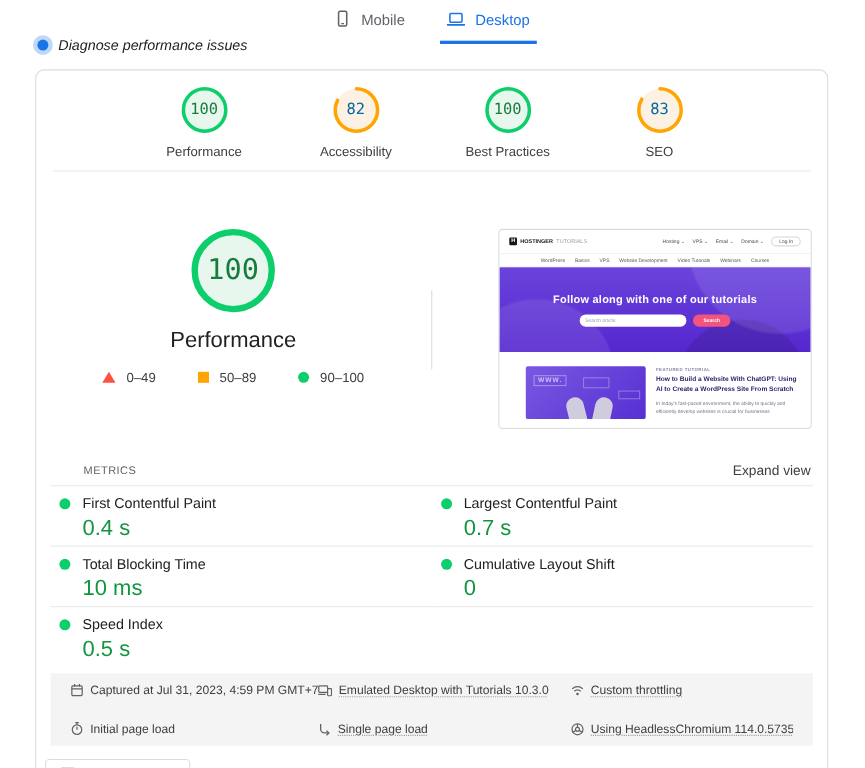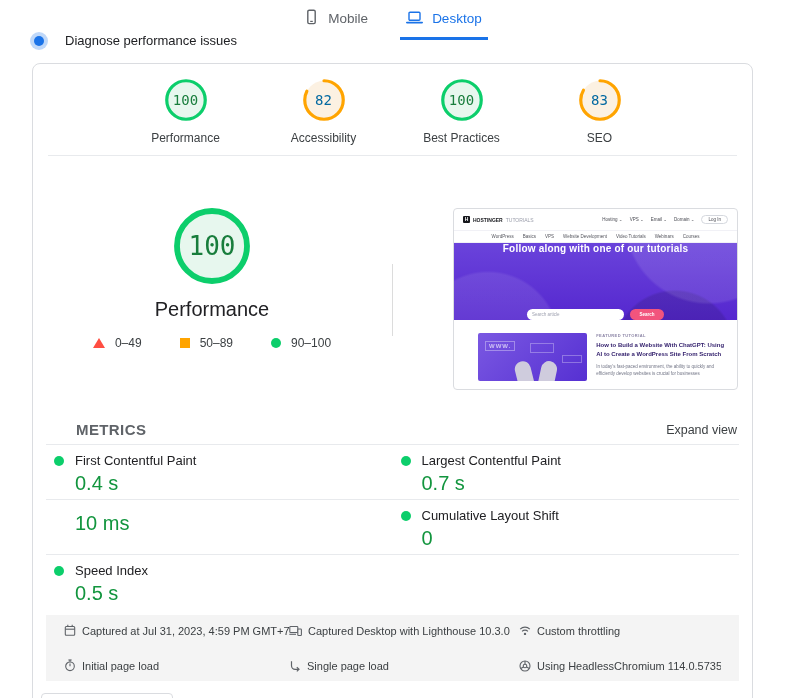--- a/index.html
+++ b/index.html
@@ -7,21 +7,21 @@
     font-family:"Liberation Sans","DejaVu Sans",sans-serif; color:#212124; }
   body { position:relative; }
 
   
   .tabs-bar { position:absolute; top:0; left:0; width:100%; display:flex; justify-content:center; gap:26px; }
   .tab { display:flex; align-items:center; gap:9px; font-size:13.5px; color:#5f6368;
          padding:9px 6px 9px; cursor:pointer; border-bottom:3px solid transparent; }
   .tab.active { color:#1a73e8; border-bottom-color:#1a73e8; }
 
   
-  .diagnose { position:absolute; top:33px; left:31px; display:flex; align-items:center; gap:21px; }
+  .diagnose { position:absolute; top:33px; left:31px; display:flex; align-items:center; gap:9px;font-style:italic; }
   .radio-dot { width:10px; height:10px; border-radius:50%; background:#1a73e8;
                box-shadow:0 0 0 4px rgba(26,115,232,.28); margin-left:3px; }
   .diagnose-label { font-size:13px; color:#202124; }
 
   
   .card { position:absolute; top:63px; left:32px; width:721px; height:660px;
           border:1px solid #dadce0; border-radius:8px; background:#fff; overflow:hidden; }
 
   
   .scores-row { display:flex; justify-content:center; gap:46px; padding:14px 0 10px; }
@@ -60,21 +60,21 @@
            border:1px solid #dadce0; border-radius:4px; background:#fff; overflow:hidden; cursor:pointer; }
   .t-header { height:21px; display:flex; align-items:center; justify-content:space-between; padding:0 9px; }
   .t-logo { display:flex; align-items:center; gap:3px; font-size:5px; font-weight:bold; color:#16171c; }
   .t-logomark { width:7px; height:7px; background:#16171c; color:#fff; font-size:5px; line-height:7px;
                 text-align:center; border-radius:1px; }
   .t-brand-suffix { color:#9b9eab; font-weight:normal; }
   .t-topnav { display:flex; align-items:center; gap:7px; font-size:4.5px; color:#494a52; }
   .t-login { border:1px solid #d5d8de; border-radius:6px; padding:1px 6px; }
   .t-subnav { height:13px; display:flex; align-items:center; justify-content:center; gap:9px;
               font-size:4.5px; color:#55565e; border-top:1px solid #f1f1f6; border-bottom:1px solid #f1f1f6; }
-  .t-hero { height:77px; display:flex; flex-direction:column; align-items:center; justify-content:space-between; gap:8px;
+  .t-hero { height:77px; display:flex; flex-direction:column; align-items:center; justify-content:center; gap:8px;
             background:
               radial-gradient(circle at 12% 130%, rgba(255,255,255,.09) 0 26%, transparent 27%),
               radial-gradient(circle at 90% -30%, rgba(255,255,255,.10) 0 30%, transparent 31%),
               radial-gradient(circle at 78% 140%, rgba(0,0,0,.12) 0 24%, transparent 25%),
               linear-gradient(180deg,#6a43db,#5527cf); }
   .t-hero-title { color:#fff; font-weight:bold; font-size:10px; letter-spacing:.2px; }
   .t-search-row { display:flex; align-items:center; gap:6px; }
   .t-search { width:97px; height:11px; background:#fff; border-radius:6px; display:flex; align-items:center;
               padding:0 5px; font-size:4.5px; color:#a0a3b1; }
   .t-search-btn { width:34px; height:11px; background:#f2547d; border-radius:6px; color:#fff; font-size:4.5px;
@@ -89,21 +89,21 @@
   .t-hand.l { left:38px; transform:rotate(-14deg); }
   .t-hand.r { left:62px; transform:rotate(12deg); }
   .t-ftext { width:134px; }
   .t-eyebrow { font-size:4px; letter-spacing:.4px; color:#8c85a6; font-weight:bold; }
   .t-ftitle { font-size:6px; font-weight:bold; color:#2f1c6a; line-height:1.55; margin-top:3px; }
   .t-fbody { font-size:4.5px; color:#727586; line-height:1.6; margin-top:3px; }
 
   
   .metrics-section { padding:0 13px; }
   .metrics-header { display:flex; justify-content:space-between; align-items:center; padding:7px 2px 6px; }
-  .metrics-heading { font-size:15px; color:#5f6368; letter-spacing:.4px; font-weight:700;padding-left:28px; }
+  .metrics-heading { font-size:10px; color:#5f6368; letter-spacing:.4px; font-weight:400;padding-left:28px; }
   .expand-view { font-size:12.5px; color:#3c4043; cursor:pointer; }
   .metrics-grid { display:flex; }
   .mcol { flex:1; border-top:1px solid #e8eaed; }
   .metric { border-bottom:1px solid #e8eaed; padding:8px 6px 7px 8px; height:55px; cursor:default; }
   .metric.no-border { border-bottom:none; }
   .metric-name { display:flex; align-items:center; gap:11px; font-size:13px; color:#212124; }
   .metric-dot { width:10px; height:10px; border-radius:50%; background:#0cce6b; flex:none; }
   .metric-value { font-size:20px; color:#12953e; margin:4px 0 0 21px; }
 
   
@@ -282,20 +282,24 @@
     <div class="metrics-grid">
       <div class="mcol">
         <div class="metric">
           <div class="metric-name">
               <span class="metric-dot"></span>
               <span>First Contentful Paint</span>
             </div>
           <div class="metric-value">0.4 s</div>
         </div>
         <div class="metric">
+          <div class="metric-name">
+              <span class="metric-dot"></span>
+              <span>Total Blocking Time</span>
+            </div>
           <div class="metric-value">10 ms</div>
         </div>
         <div class="metric no-border">
           <div class="metric-name">
               <span class="metric-dot"></span>
               <span>Speed Index</span>
             </div>
           <div class="metric-value">0.5 s</div>
         </div>
       </div>
@@ -337,21 +341,21 @@
           <line x1="6" y1="1" x2="6" y2="2.8" stroke="#5f6368" stroke-width="1.2"></line>
         </svg>
       <span>Initial page load</span>
     </div>
     <div class="runtime-item">
       <svg width="13" height="12" viewBox="0 0 13 12">
           <rect x="0.8" y="1.5" width="8" height="6" rx="0.8" fill="none" stroke="#5f6368" stroke-width="1.1"></rect>
           <line x1="0.3" y1="9.3" x2="7" y2="9.3" stroke="#5f6368" stroke-width="1.1"></line>
           <rect x="8.8" y="4" width="3.6" height="6.5" rx="0.8" fill="#f4f4f4" stroke="#5f6368" stroke-width="1.1"></rect>
         </svg>
-      <span class="u-dot">Captured Desktop with Lighthouse 10.3.0</span>
+      <span class="u-dot">Emulated Desktop with Tutorials 10.3.0</span>
     </div>
     <div class="runtime-item">
       <svg width="12" height="12" viewBox="0 0 12 12">
           <path d="M2.5 1.2 v4.5 a3.6 3.6 0 0 0 3.6 3.6 h3.6" fill="none" stroke="#5f6368" stroke-width="1.2"></path>
           <path d="M7.8 7.2 l2.2 2.1 -2.2 2.1" fill="none" stroke="#5f6368" stroke-width="1.2"></path>
         </svg>
       <span class="u-dot">Single page load</span>
     </div>
     <div class="runtime-item">
       <svg width="12" height="11" viewBox="0 0 12 11">

